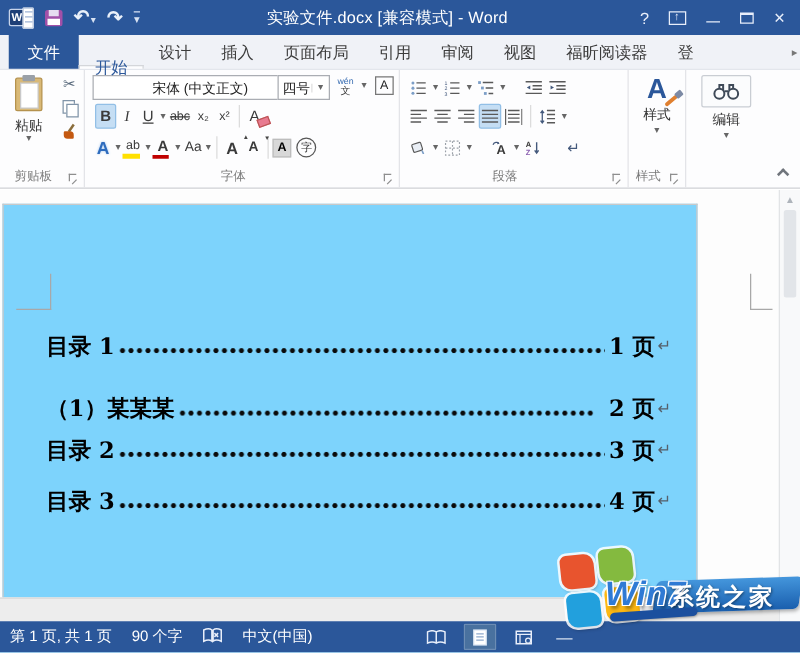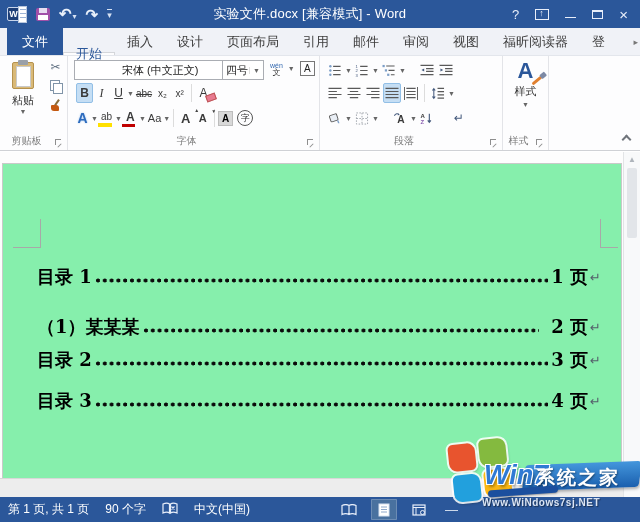--- a/index.html
+++ b/index.html
@@ -123,21 +123,21 @@
   .bigbtn { position:absolute; top:4px; left:3px; right:3px; display:flex; flex-direction:column; align-items:center; gap:2px; }
   .bigbtn .lbl { font-size:11px; color:#333; }
   .binoc-box { width:40px; height:26px; border:1px solid #c9cdd3; background:#fbfcfd; border-radius:2px;
                display:flex; align-items:center; justify-content:center; }
   .collapse-chev { position:absolute; right:10px; bottom:8px; width:8px; height:8px; }
   .collapse-chev:before { content:""; position:absolute; left:1px; top:2px; width:5px; height:5px;
                           border-top:2px solid #70757c; border-left:2px solid #70757c; transform:rotate(45deg); }
 
   
   .docview { position:absolute; top:152px; left:0; right:0; bottom:25px; background:#fdfdfd; }
-  .page { position:absolute; left:2px; top:11px; width:620px; height:315px; background:#86efac;
+  .page { position:absolute; left:2px; top:11px; width:556px; height:315px; background:#7dd3fc;
           border:1px solid #c9c9c9; border-bottom:none; }
   .page-gap { position:absolute; left:0; right:0; top:326px; height:19px; background:#ededed; border-top:1px solid #d8d8d8; }
   .vscroll { position:absolute; right:0; top:0; bottom:0; width:17px; background:#f8f9fa; border-left:1px solid #e2e4e6; }
   .vscroll .arr { display:block; text-align:center; color:#aeb4bb; font-size:8px; padding-top:3px; }
   .vscroll .thumb { position:absolute; left:3px; right:3px; top:16px; height:70px; background:#e2e5e9; border-radius:2px; }
   .crop-tl { position:absolute; left:10px; top:55px; width:28px; height:29px;
              border-right:1px solid #a8a8a8; border-bottom:1px solid #a8a8a8; }
   .crop-tr { position:absolute; left:597px; top:55px; width:18px; height:29px;
              border-left:1px solid #a8a8a8; border-bottom:1px solid #a8a8a8; }
   .toc-row { position:absolute; left:34px; right:20px; height:26px; display:flex; align-items:center;
@@ -202,25 +202,24 @@
     <span class="wc-ribopt"></span>
     <span class="wc-min"></span>
     <span class="wc-max"></span>
     <span class="wc wc-close">×</span>
   </div>
 </div>
 
 <div class="tabrow">
   <div class="file-tab">文件</div>
   <div class="tab active">开始</div>
+  <div class="tab">设计</div>
   <div class="tab">插入</div>
-  <div class="tab">设计</div>
   <div class="tab">页面布局</div>
   <div class="tab">引用</div>
-  <div class="tab">邮件</div>
   <div class="tab">审阅</div>
   <div class="tab">视图</div>
   <div class="tab">福昕阅读器</div>
   <div class="tab" style="padding-right:2px;">登</div>
   <div class="tab-scroll">▸</div>
 </div>
 
 <div class="ribbon">
 
   <div class="rgroup g-clip">
@@ -407,20 +406,33 @@
   <div class="rgroup g-styles">
     <div class="bigbtn">
       <span class="styles-A"><span>A</span><span class="brush"></span></span>
       <span class="lbl">样式</span>
       <span class="caret-s">▼</span>
     </div>
     <div class="glabel">样式</div>
     <div class="launcher"></div>
   </div>
 
+  <div class="rgroup g-edit">
+    <div class="bigbtn">
+      <span class="binoc-box">
+        <svg width="22" height="14" viewBox="0 0 22 14">
+          <circle cx="5.5" cy="9" r="4" fill="none" stroke="#3f4a58" stroke-width="1.6"></circle>
+          <circle cx="16.5" cy="9" r="4" fill="none" stroke="#3f4a58" stroke-width="1.6"></circle>
+          <path d="M5.5 5V2h3v4M16.5 5V2h-3v4M9.5 7h3" stroke="#3f4a58" stroke-width="1.6" fill="none"></path>
+        </svg>
+      </span>
+      <span class="lbl">编辑</span>
+      <span class="caret-s">▼</span>
+    </div>
+  </div>
 
   <div class="collapse-chev"></div>
 </div>
 
 <div class="docview">
   <div class="page">
     <div class="crop-tl"></div>
     <div class="crop-tr"></div>
 
     <div class="toc-row" style="top:100px;">
@@ -493,14 +505,13 @@
   <div class="flag">
     <i class="f1"></i>
       <i class="f2"></i>
       <i class="f3"></i>
       <i class="f4"></i>
   </div>
   <div class="wm-band"></div>
   <div class="wm-win7">Win7</div>
   <div class="wm-cn">系统之家</div>
   <div class="wm-swoosh"></div>
-  <div class="wm-url">Www.WiNdows7sj.NET</div>
 </div>
 
 </body></html>

